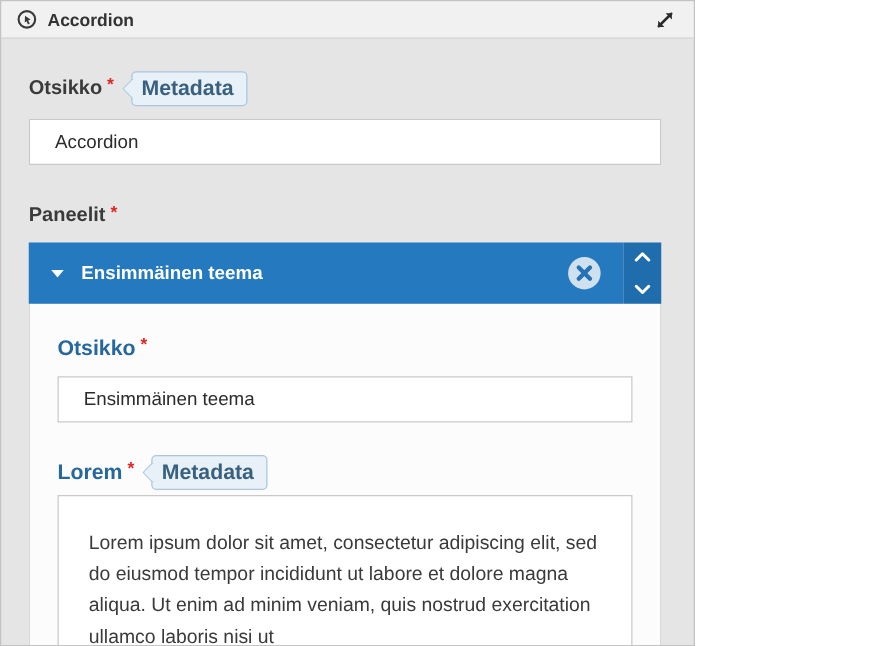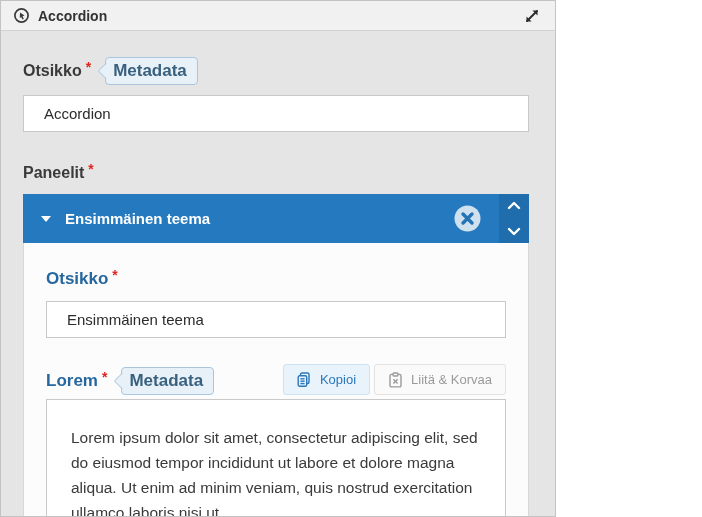--- a/index.html
+++ b/index.html
@@ -189,40 +189,20 @@
         <input class="text-input" type="text" value="Ensimmäinen teema" style="">
 
         <div class="teksti-row">
           <div class="teksti-label-wrap">
             <span class="sub-heading">Lorem</span>
             <span class="req">*</span>
             <span class="badge">
               <span class="badge-text">Metadata</span>
             </span>
           </div>
-          <div class="btn-group">
-            <button class="btn btn-copy">
-              <svg width="15" height="16" viewBox="0 0 15 16" fill="none" stroke="currentColor" stroke-width="1.4">
-                <rect x="3.5" y="1" width="8.5" height="10.5" rx="1.5"></rect>
-                <rect x="1.2" y="3.8" width="8.5" height="10.5" rx="1.5" fill="#e9f3fb"></rect>
-                <line x1="3.4" y1="6.8" x2="7.6" y2="6.8"></line>
-                <line x1="3.4" y1="9.2" x2="7.6" y2="9.2"></line>
-                <line x1="3.4" y1="11.6" x2="7.6" y2="11.6"></line>
-              </svg>
-              <span>Kopioi</span>
-            </button>
-            <button class="btn btn-paste">
-              <svg width="15" height="16" viewBox="0 0 15 16" fill="none" stroke="currentColor" stroke-width="1.4">
-                <rect x="2" y="2.4" width="11" height="12.5" rx="1.5"></rect>
-                <rect x="5" y="1" width="5" height="3" rx="1" fill="#fafafa"></rect>
-                <path d="M5.4 7.2 L9.6 11.4 M9.6 7.2 L5.4 11.4"></path>
-              </svg>
-              <span>Liitä &amp; Korvaa</span>
-            </button>
-          </div>
         </div>
 
         <textarea class="textarea" style="">Lorem ipsum dolor sit amet, consectetur adipiscing elit, sed do eiusmod tempor incididunt ut labore et dolore magna aliqua. Ut enim ad minim veniam, quis nostrud exercitation ullamco laboris nisi ut</textarea>
       </div>
     </div>
 
   </div>
 </div>
 
 </body></html>

